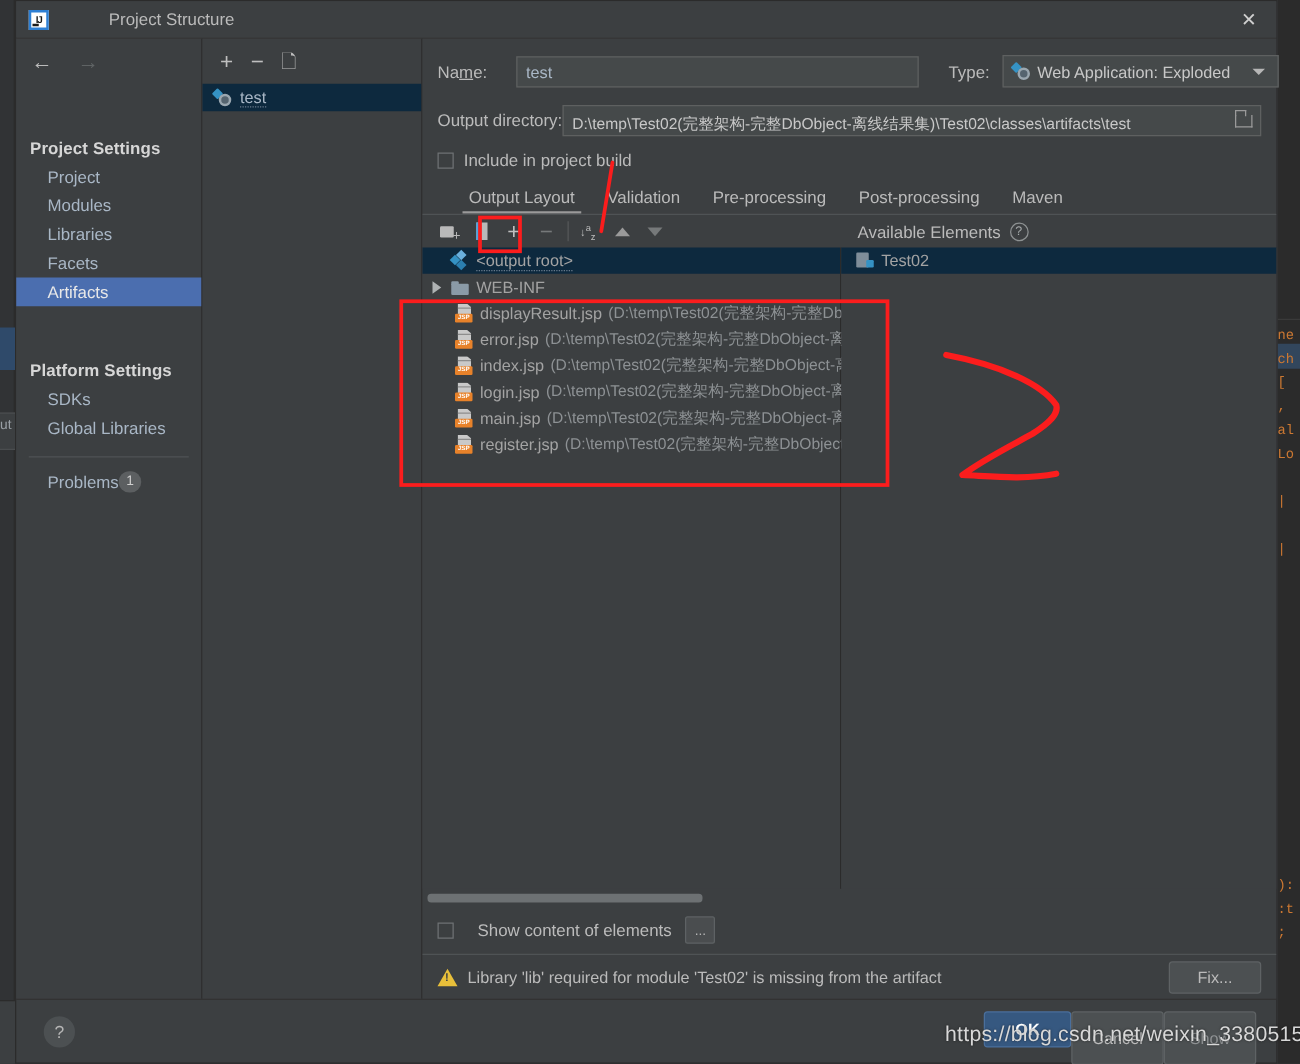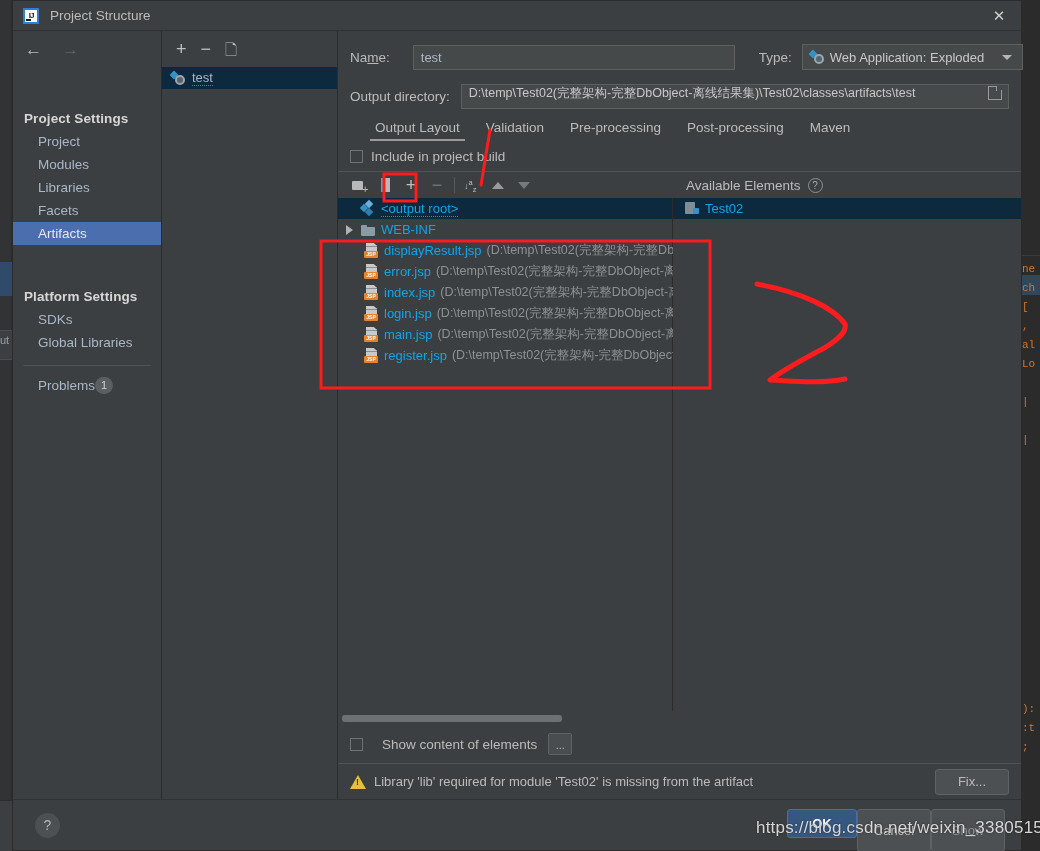--- a/index.html
+++ b/index.html
@@ -67,20 +67,21 @@
     display: flex; flex-direction: column;
   }
 
   
   #titlebar {
     height: 29px; flex: 0 0 29px;
     background: #3c3f41;
     display: flex; align-items: center;
     padding: 0 12px 0 10px;
     position: relative;
+    gap: 37px;
   }
   .ij-logo {
     width: 16px; height: 16px; flex: 0 0 16px;
     border: 2px solid #2d7fd4;
     background: #fff;
     position: relative;
     margin-right: 11px;
   }
   .ij-logo::before {
     content: "IJ";
@@ -209,23 +210,23 @@
   #type-combo .artifact-icon { margin-right: 5px; }
   .combo-text { color: #c8c8c8; font-size: 13px; flex: 1 1 auto; }
   .combo-caret {
     width: 0; height: 0; margin-right: 6px;
     border-left: 5px solid transparent; border-right: 5px solid transparent;
     border-top: 5px solid #b6b6b6;
   }
 
   #outdir-row { height: 34px; }
   #outdir-input {
-    flex: 1 1 auto; height: 25px; margin-left: 11px;
+    flex: 1 1 auto; height: 25px; 
     background: #45494a; border: 1px solid #5e6060;
-    display: flex; align-items: flex-start; padding: 0 2px 0 7px;
+    display: flex; align-items: flex-end; padding: 0 2px 0 7px;
   }
   #outdir-text {
     color: #c8c8c8; font-size: 12.5px; flex: 1 1 auto;
     white-space: nowrap; overflow: hidden;
   }
   .folder-btn {
     width: 22px; height: 21px; flex: 0 0 22px;
     display: flex; align-items: center; justify-content: center; cursor: pointer;
   }
   .folder-glyph {
@@ -317,21 +318,21 @@
     padding-left: 4px; gap: 5px; cursor: pointer; white-space: nowrap;
   }
   .tree-row.selected { background: #0d293e; }
   .tree-toggle {
     width: 14px; flex: 0 0 14px; display: flex; align-items: center; justify-content: center;
   }
   .tri-right {
     width: 0; height: 0; border-top: 5px solid transparent;
     border-bottom: 5px solid transparent; border-left: 7px solid #aeb2b3;
   }
-  .node-text { color: #0ea5e9; font-size: 13px; }
+  .node-text { color: #a3a3a3; font-size: 13px; }
   .node-text.dotted { border-bottom: 1px dotted #6a7b8c; }
   .node-path { color: #8d9194; font-size: 12.5px; }
 
   .icon-outroot { width: 15px; height: 15px; position: relative; flex: 0 0 15px; }
   .icon-outroot .dA, .icon-outroot .dB, .icon-outroot .dC {
     position: absolute; width: 6px; height: 6px; background: #3592c4; transform: rotate(45deg);
   }
   .icon-outroot .dA { left: 0px; top: 4px; }
   .icon-outroot .dB { left: 5px; top: 0px; background:#6ab0dd; }
   .icon-outroot .dC { left: 5px; top: 8px; background:#2b7fb0; }
@@ -558,31 +559,31 @@
       <div class="field-row" id="outdir-row">
         <span class="field-label">Output directory:</span>
         <div id="outdir-input">
           <span id="outdir-text">D:\temp\Test02(完整架构-完整DbObject-离线结果集)\Test02\classes\artifacts\test</span>
           <span class="folder-btn">
               <span class="folder-glyph"></span>
             </span>
         </div>
       </div>
 
+      <div id="include-row">
+        <span class="checkbox"></span>
+        <span class="cb-label">Include in project build</span>
+      </div>
+
       <div id="tabs">
         <span class="tab active">Output Layout</span>
         <span class="tab">Validation</span>
         <span class="tab">Pre-processing</span>
         <span class="tab">Post-processing</span>
         <span class="tab">Maven</span>
-      </div>
-
-      <div id="include-row">
-        <span class="checkbox"></span>
-        <span class="cb-label">Include in project build</span>
       </div>
 
       <div id="layout-toolbar">
         <span class="lt-btn">
             <span class="glyph-add-folder"></span>
           </span>
         <span class="lt-btn">
             <span class="glyph-archive"></span>
           </span>
         <span class="lt-btn">

